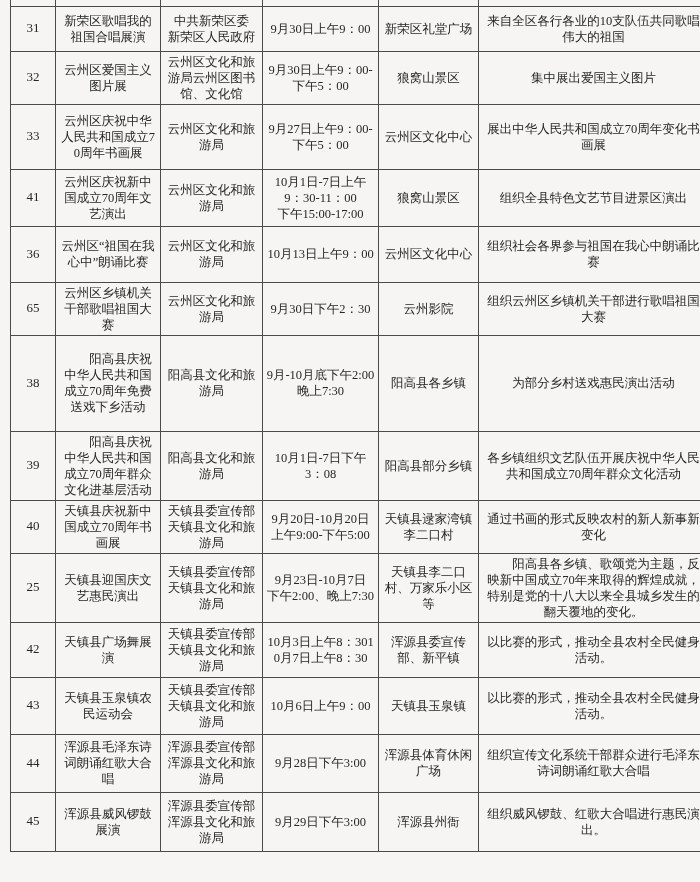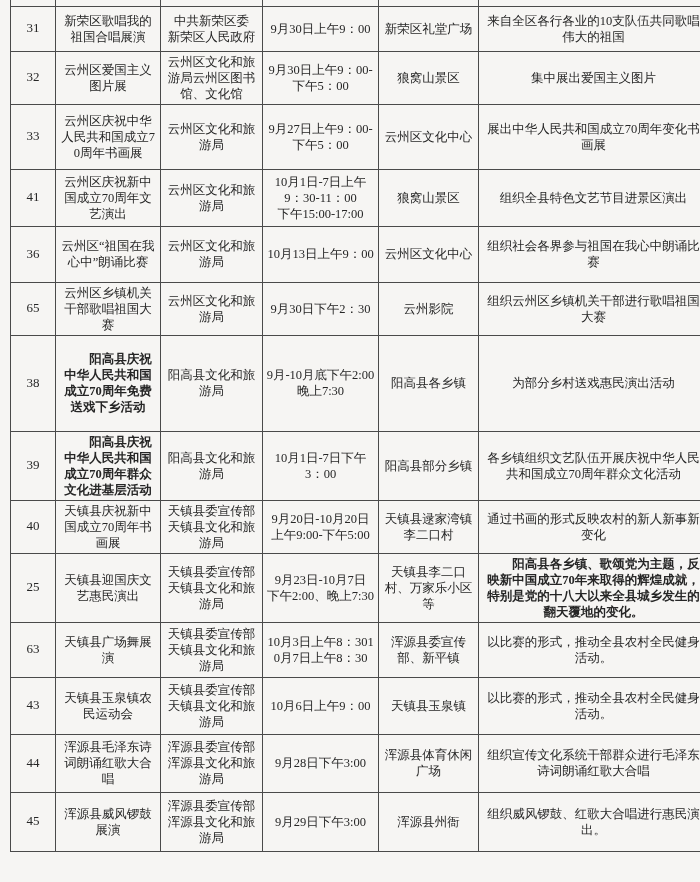--- a/index.html
+++ b/index.html
@@ -36,21 +36,20 @@
     box-sizing: border-box;
     overflow: hidden;
     word-break: break-all;
   }
   td.c-no   { font-size: 13px; }
   td.c-desc { padding: 2px 8px; }
   .pre { white-space: pre-line; }
   .indent-just {
     text-align: justify;
     text-indent: 2em;
-    font-weight: bold;
   }
   tr.partial-top td {
     height: 6px;
     padding: 0;
     border-top: none;
   }
 </style>
 </head>
 <body>
 
@@ -129,21 +128,21 @@
           <td class="c-name indent-just">阳高县庆祝中华人民共和国成立70周年免费送戏下乡活动</td>
           <td class="c-org pre">阳高县文化和旅游局</td>
           <td class="c-time pre">9月-10月底下午2:00 晚上7:30</td>
           <td class="c-place">阳高县各乡镇</td>
           <td class="c-desc">为部分乡村送戏惠民演出活动</td>
         </tr>
         <tr style="height: 69px;">
           <td class="c-no">39</td>
           <td class="c-name indent-just">阳高县庆祝中华人民共和国成立70周年群众文化进基层活动</td>
           <td class="c-org pre">阳高县文化和旅游局</td>
-          <td class="c-time pre">10月1日-7日下午3：00</td>
+          <td class="c-time pre">10月1日-7日下午3：08</td>
           <td class="c-place">阳高县部分乡镇</td>
           <td class="c-desc">各乡镇组织文艺队伍开展庆祝中华人民共和国成立70周年群众文化活动</td>
         </tr>
         <tr style="height: 53px;">
           <td class="c-no">40</td>
           <td class="c-name">天镇县庆祝新中国成立70周年书画展</td>
           <td class="c-org pre">天镇县委宣传部
 天镇县文化和旅游局</td>
           <td class="c-time pre">9月20日-10月20日上午9:00-下午5:00</td>
           <td class="c-place">天镇县逯家湾镇李二口村</td>
@@ -153,21 +152,21 @@
           <td class="c-no">25</td>
           <td class="c-name">天镇县迎国庆文艺惠民演出</td>
           <td class="c-org pre">天镇县委宣传部
 天镇县文化和旅游局</td>
           <td class="c-time pre">9月23日-10月7日
 下午2:00、晚上7:30</td>
           <td class="c-place">天镇县李二口村、万家乐小区等</td>
           <td class="c-desc indent-just">阳高县各乡镇、歌颂党为主题，反映新中国成立70年来取得的辉煌成就，特别是党的十八大以来全县城乡发生的翻天覆地的变化。</td>
         </tr>
         <tr style="height: 55px;">
-          <td class="c-no">63</td>
+          <td class="c-no">42</td>
           <td class="c-name">天镇县广场舞展演</td>
           <td class="c-org pre">天镇县委宣传部
 天镇县文化和旅游局</td>
           <td class="c-time pre">10月3日上午8：3010月7日上午8：30</td>
           <td class="c-place">浑源县委宣传部、新平镇</td>
           <td class="c-desc">以比赛的形式，推动全县农村全民健身活动。</td>
         </tr>
         <tr style="height: 57px;">
           <td class="c-no">43</td>
           <td class="c-name">天镇县玉泉镇农民运动会</td>

